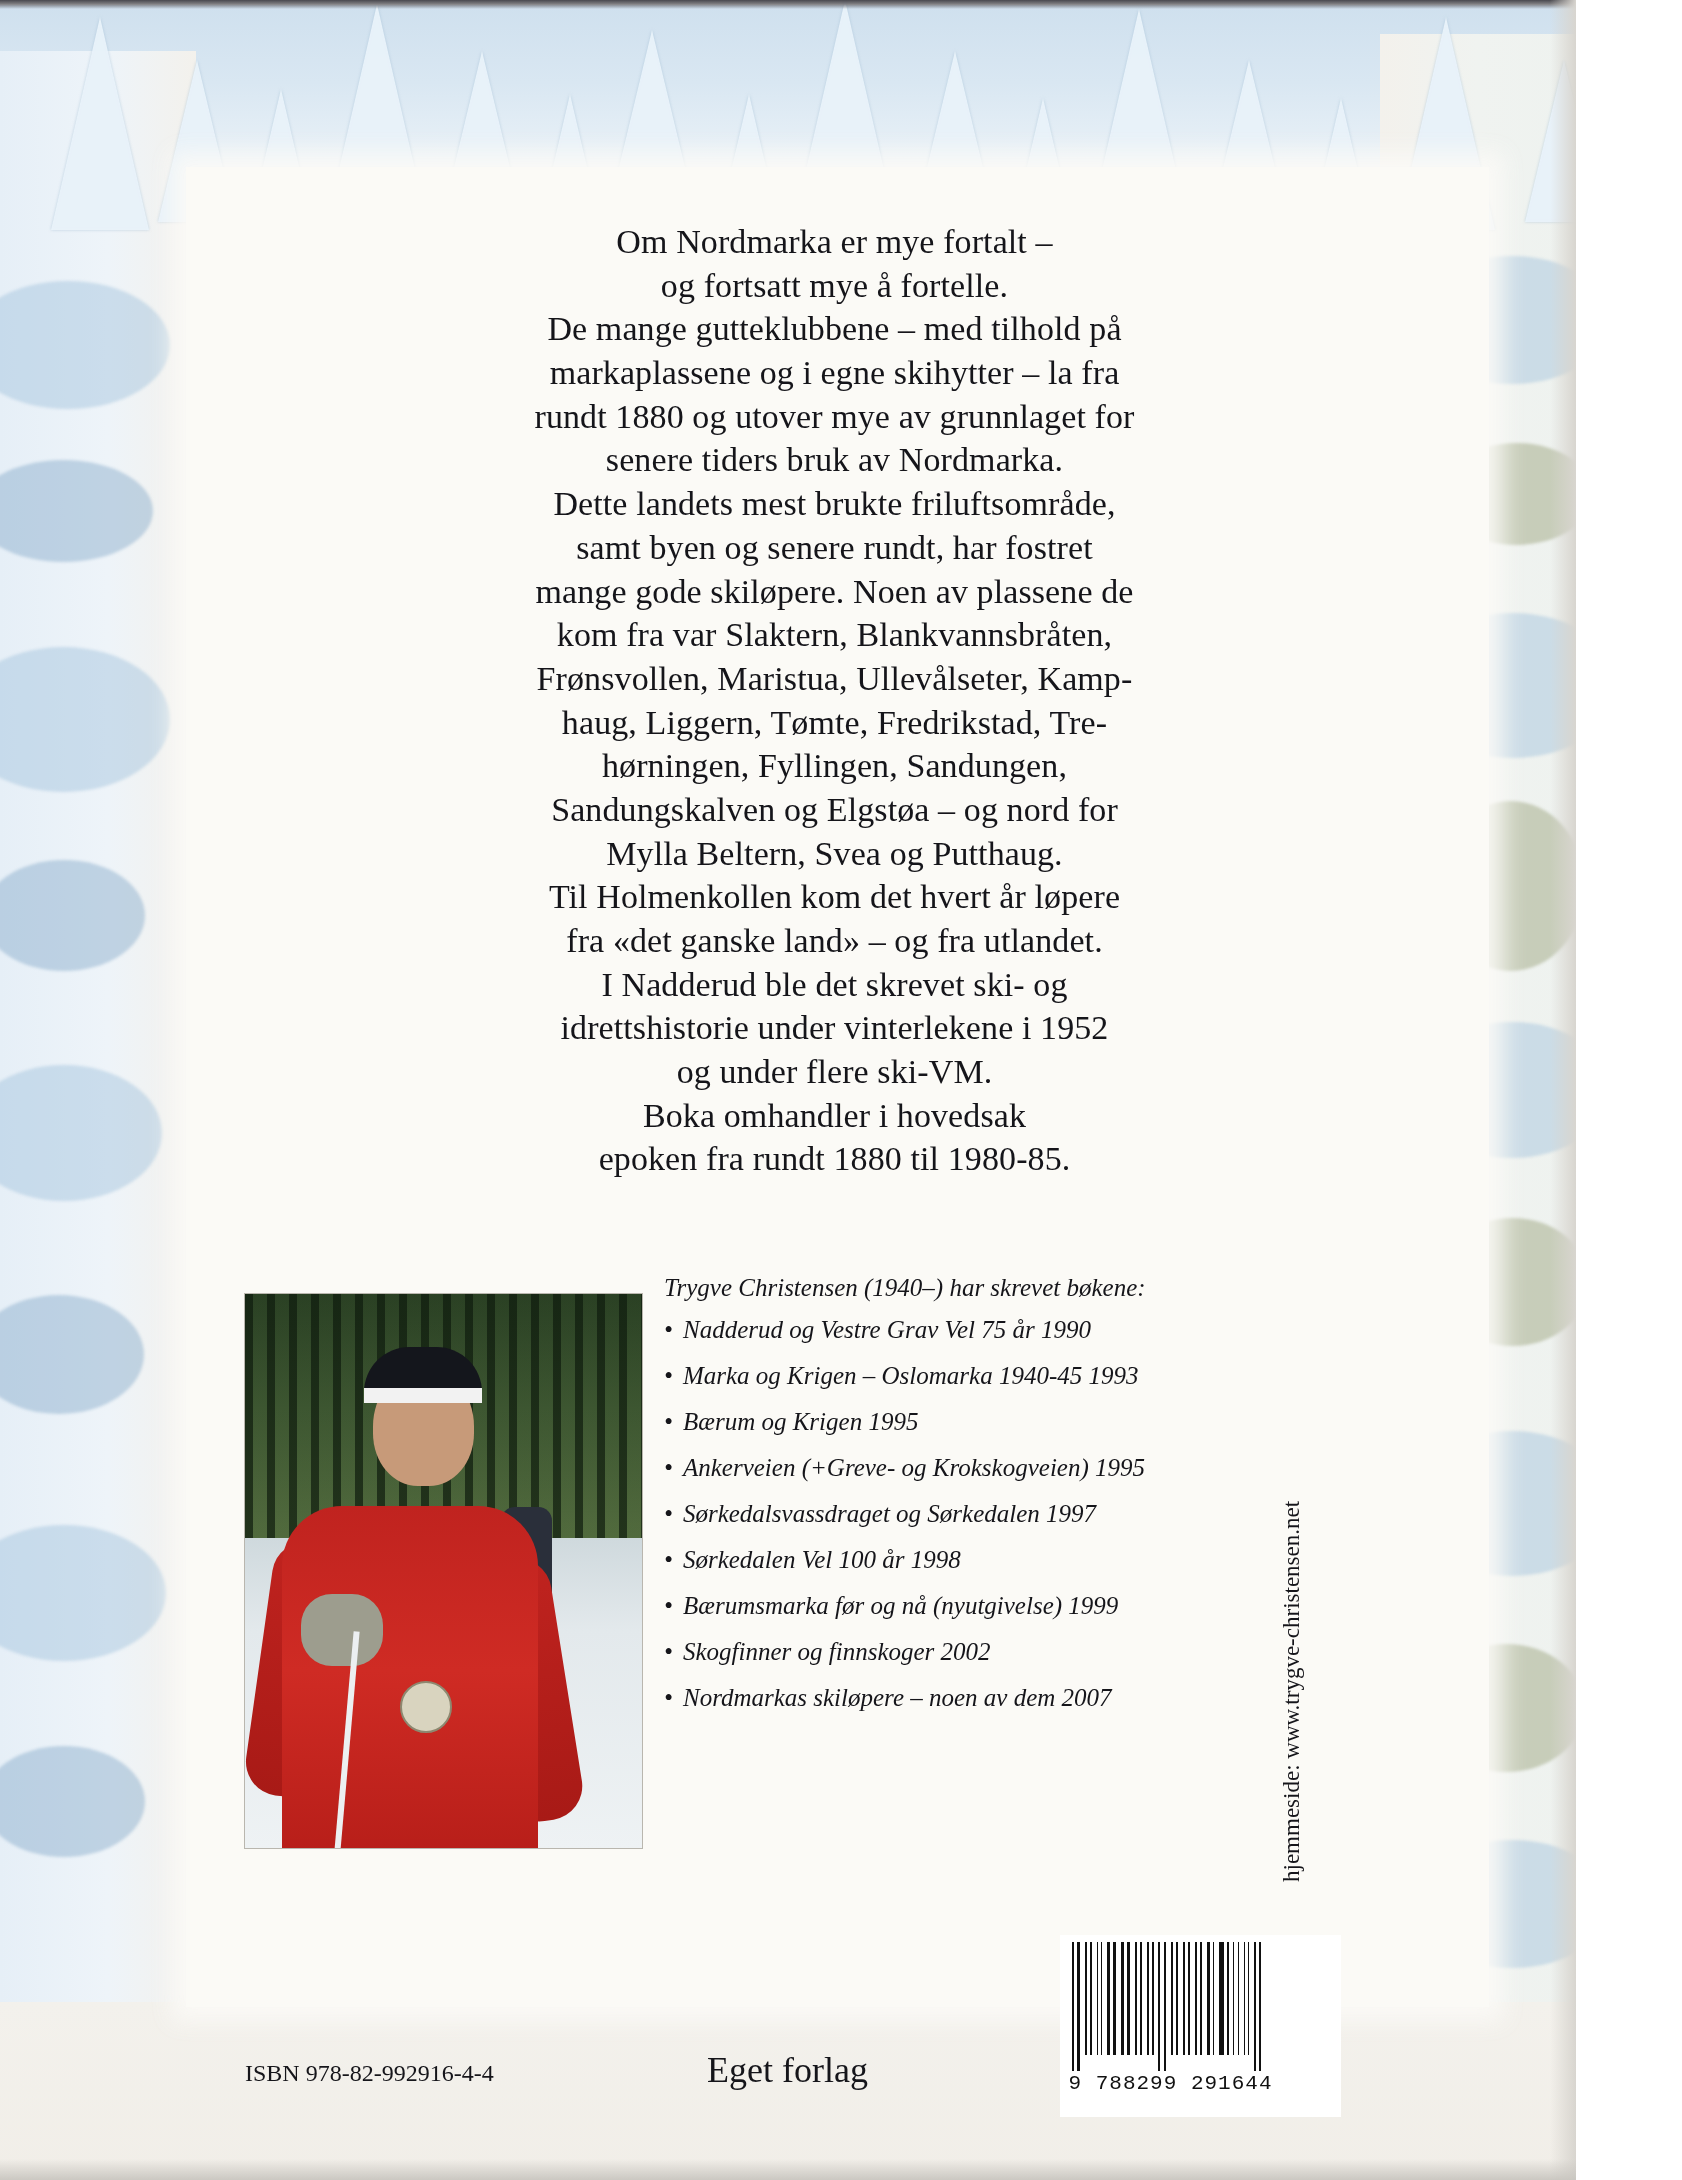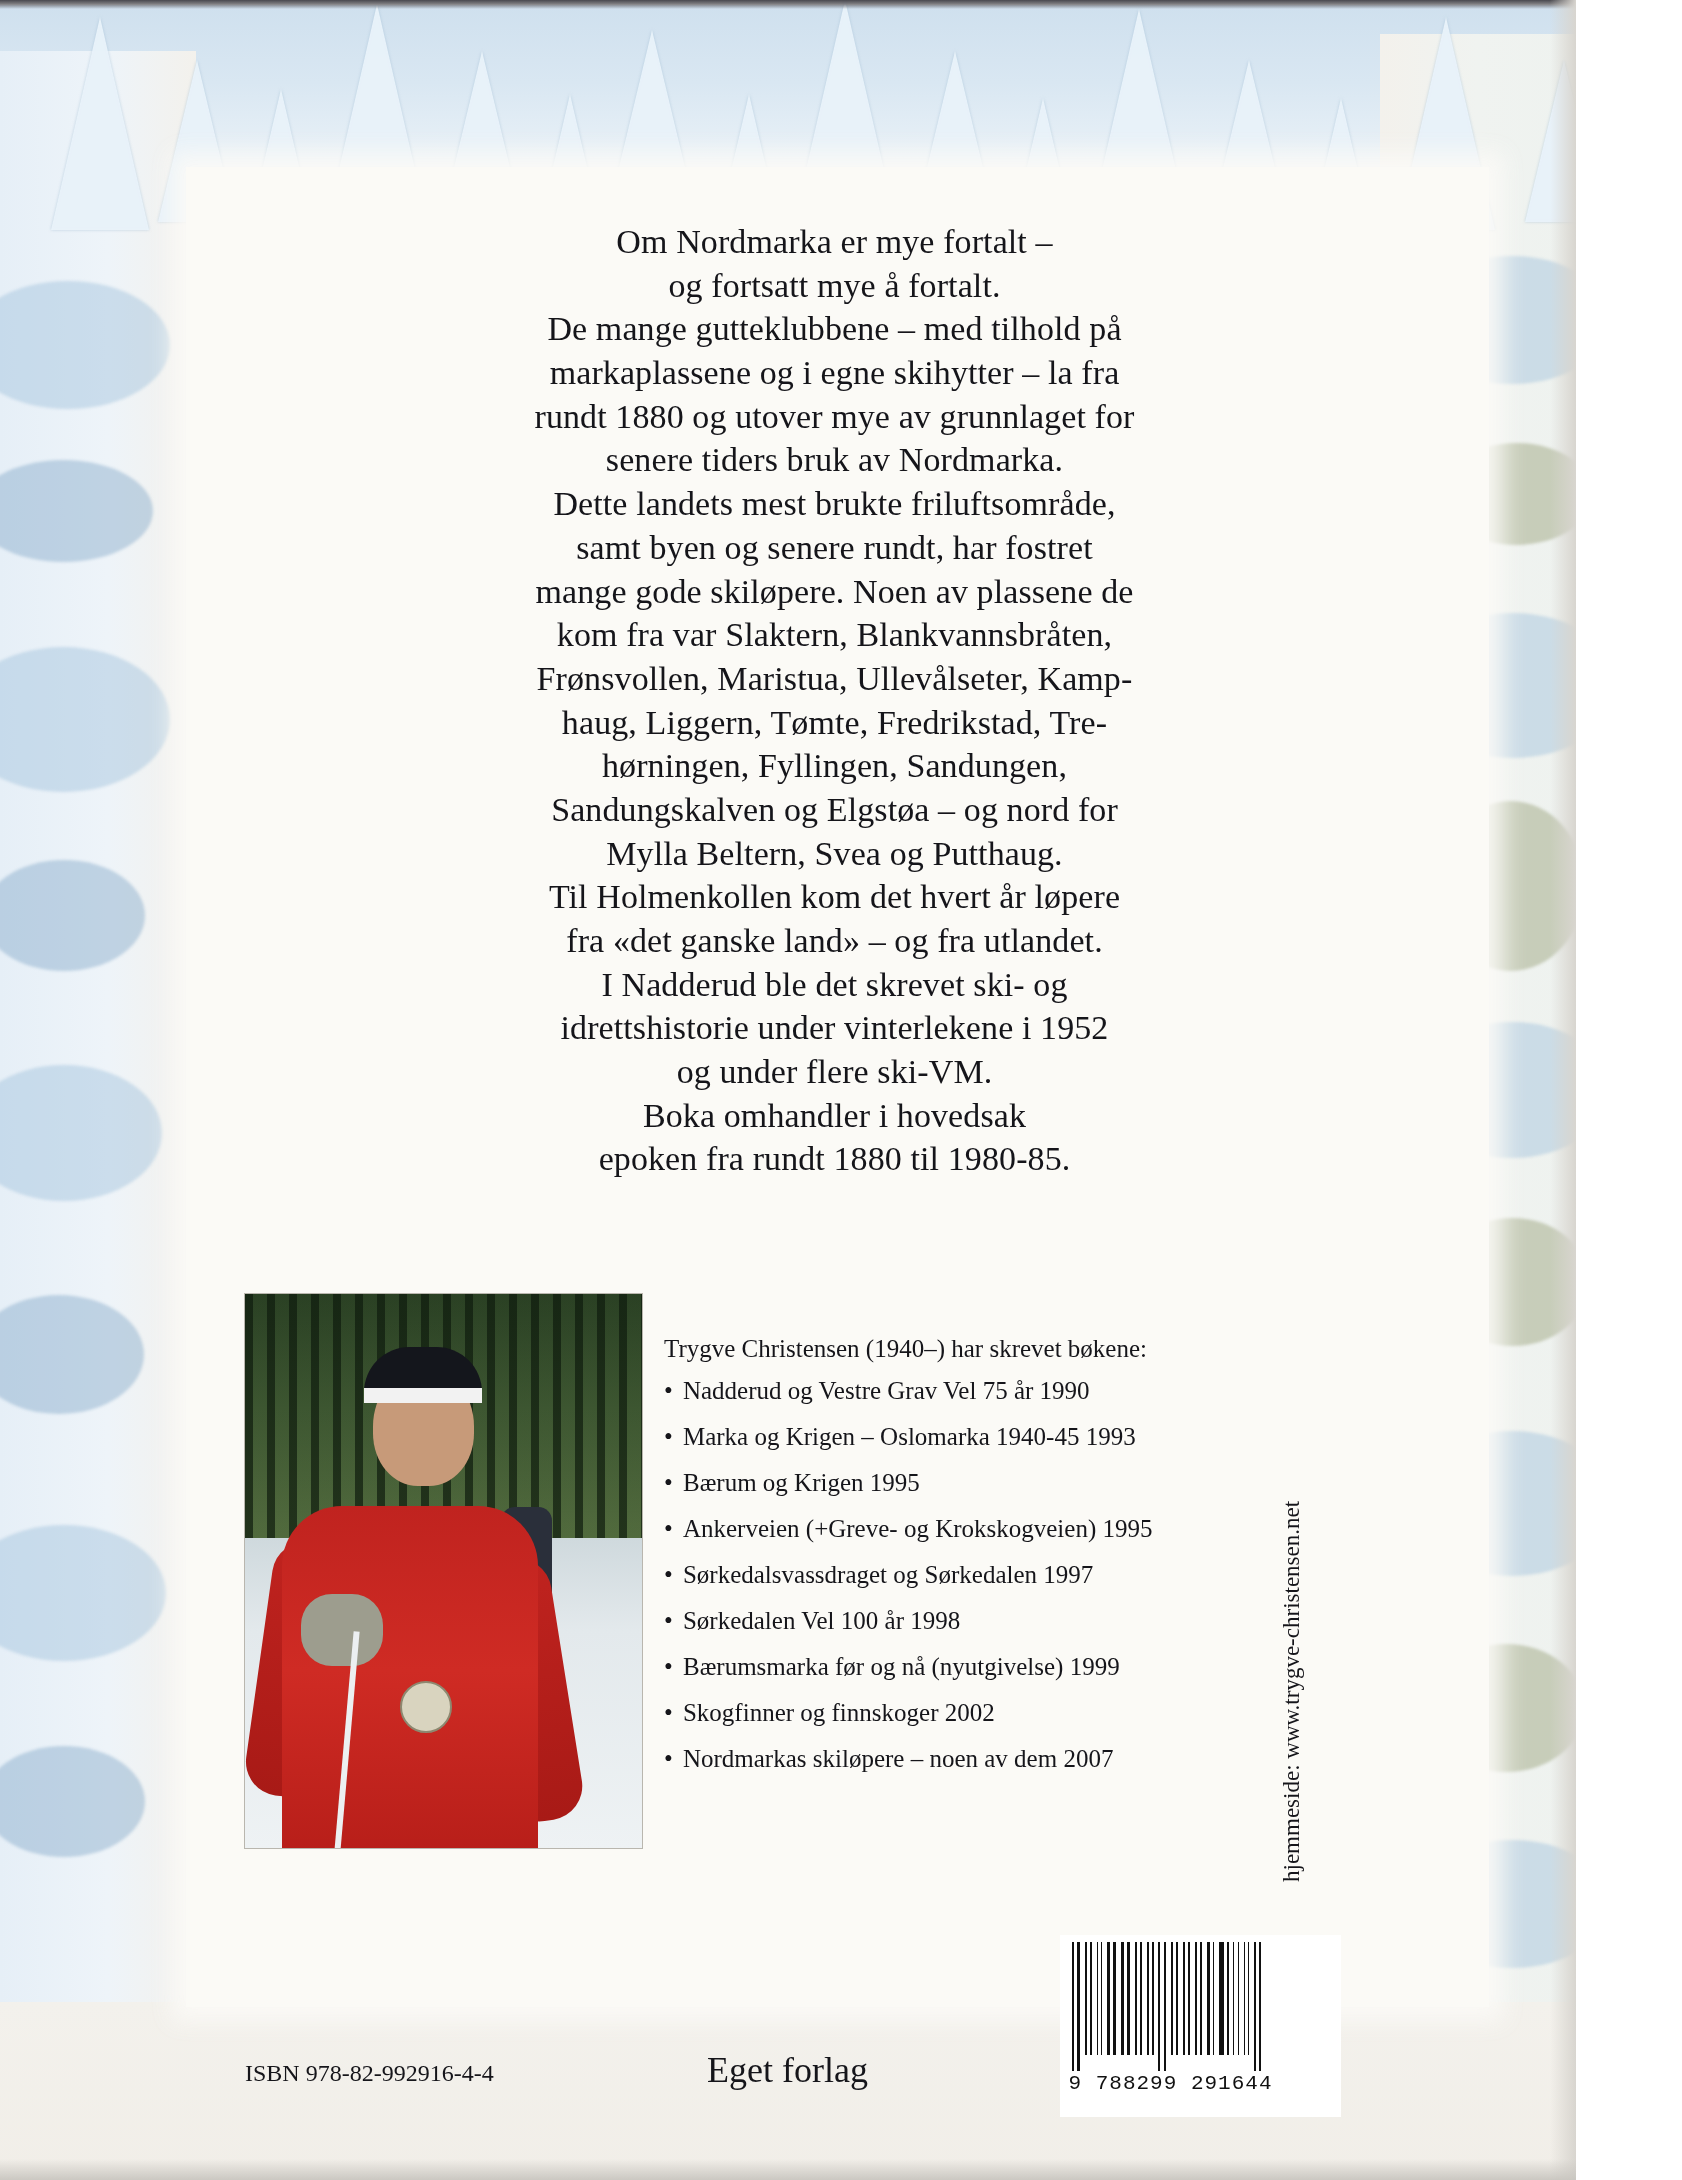--- a/index.html
+++ b/index.html
@@ -157,24 +157,25 @@
     background: #d9d4bf; border: 2.6px solid #8d8870; border-radius: 50%;
   }
   .photo .pack {
     position:absolute; left: 256px; top: 213px; width: 51px; height: 128px;
     background: #2a2f3a; border-radius: 13.6px;
   }
 
   
   .biblio {
     position: absolute;
-    left: 664px; top: 1335px;
+    left: 664px; top: 1274px;
     width: 613px;
     color: #15151a;
     font-family: "Liberation Serif", serif;
+    font-style: italic;
   }
   .biblio .intro {
     font-size: 25px;
     margin-bottom: 15.3px;
   }
   .biblio ul { list-style: none; margin: 0; padding: 0; }
   .biblio li {
     font-size: 25px;
     line-height: 1.0;
     margin: 0 0 21px 0;
@@ -311,21 +312,21 @@
     <div class="brush green" style="right:-12.8px; top:1218px; width:153px; height:128px;"></div>
     <div class="brush" style="right:-38px; top:1431px; width:204px; height:145px;"></div>
     <div class="brush green" style="right:-8.5px; top:1644px; width:158px; height:128px;"></div>
     <div class="brush" style="right:-34px; top:1840px; width:196px; height:128px;"></div>
   </div>
 
   <div class="panel"></div>
 
   <div class="blurb">
     <span class="line">Om Nordmarka er mye fortalt –</span>
-    <span class="line">og fortsatt mye å fortalt.</span>
+    <span class="line">og fortsatt mye å fortelle.</span>
     <span class="line">De mange gutteklubbene – med tilhold på</span>
     <span class="line">markaplassene og i egne skihytter – la fra</span>
     <span class="line">rundt 1880 og utover mye av grunnlaget for</span>
     <span class="line">senere tiders bruk av Nordmarka.</span>
     <span class="line">Dette landets mest brukte friluftsområde,</span>
     <span class="line">samt byen og senere rundt, har fostret</span>
     <span class="line">mange gode skiløpere. Noen av plassene de</span>
     <span class="line">kom fra var Slaktern, Blankvannsbråten,</span>
     <span class="line">Frønsvollen, Maristua, Ullevålseter, Kamp-</span>
     <span class="line">haug, Liggern, Tømte, Fredrikstad, Tre-</span>

